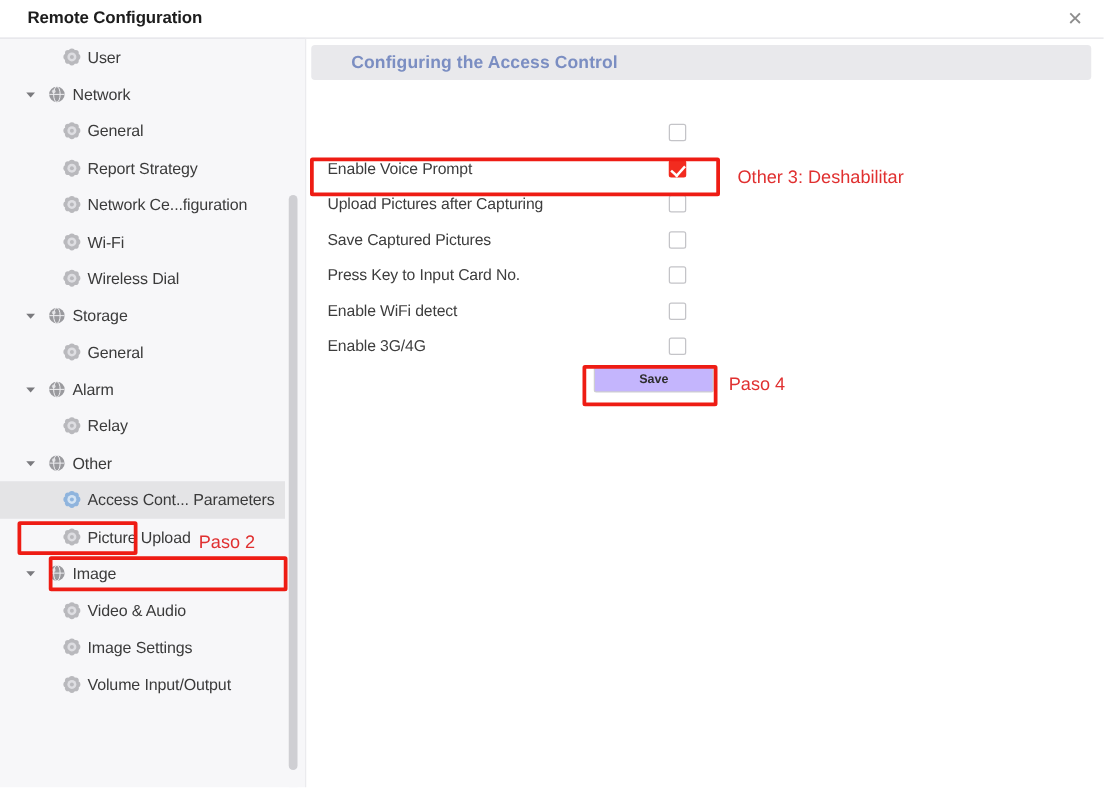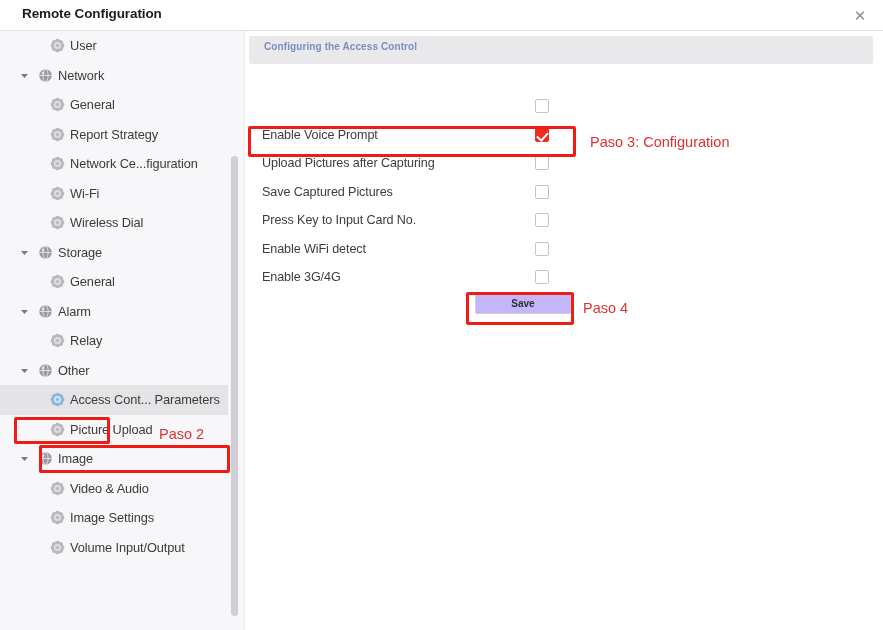--- a/index.html
+++ b/index.html
@@ -134,22 +134,22 @@
   }
   .panel-header {
     position: absolute;
     left: 4px; top: 5px;
     width: 624px; height: 28px;
     background: #e9e9ec;
     border-radius: 3px;
   }
   .panel-header-title {
     position: absolute;
-    left: 15px; top: 5px;
-    font-size: 10px;
+    left: 32px; top: 5px;
+    font-size: 14px;
     font-weight: bold;
     color: #7b8ec2;
     letter-spacing: 0.1px;
     white-space: nowrap;
   }
 
   .form {
     position: absolute;
     left: 0; top: 62px;
     width: 639px;
@@ -586,18 +586,18 @@
     <div class="save-wrap">
       <button class="save-btn">Save</button>
     </div>
   </div>
 
   <div class="anno-box" style="left:14px;  top:417px; width:96px;  height:27px;"></div>
   <div class="anno-box" style="left:39px;  top:445px; width:191px; height:28px;"></div>
   <div class="anno-text" style="left:159px; top:426px;">Paso 2</div>
 
   <div class="anno-box" style="left:248px; top:126px; width:328px; height:31px;"></div>
-  <div class="anno-text" style="left:590px; top:134px;">Paso 3: Configuration</div>
+  <div class="anno-text" style="left:590px; top:134px;">Other 3: Deshabilitar</div>
 
   <div class="anno-box" style="left:466px; top:292px; width:108px; height:33px;"></div>
   <div class="anno-text" style="left:583px; top:300px;">Paso 4</div>
 
 </div>
 
 </body></html>

